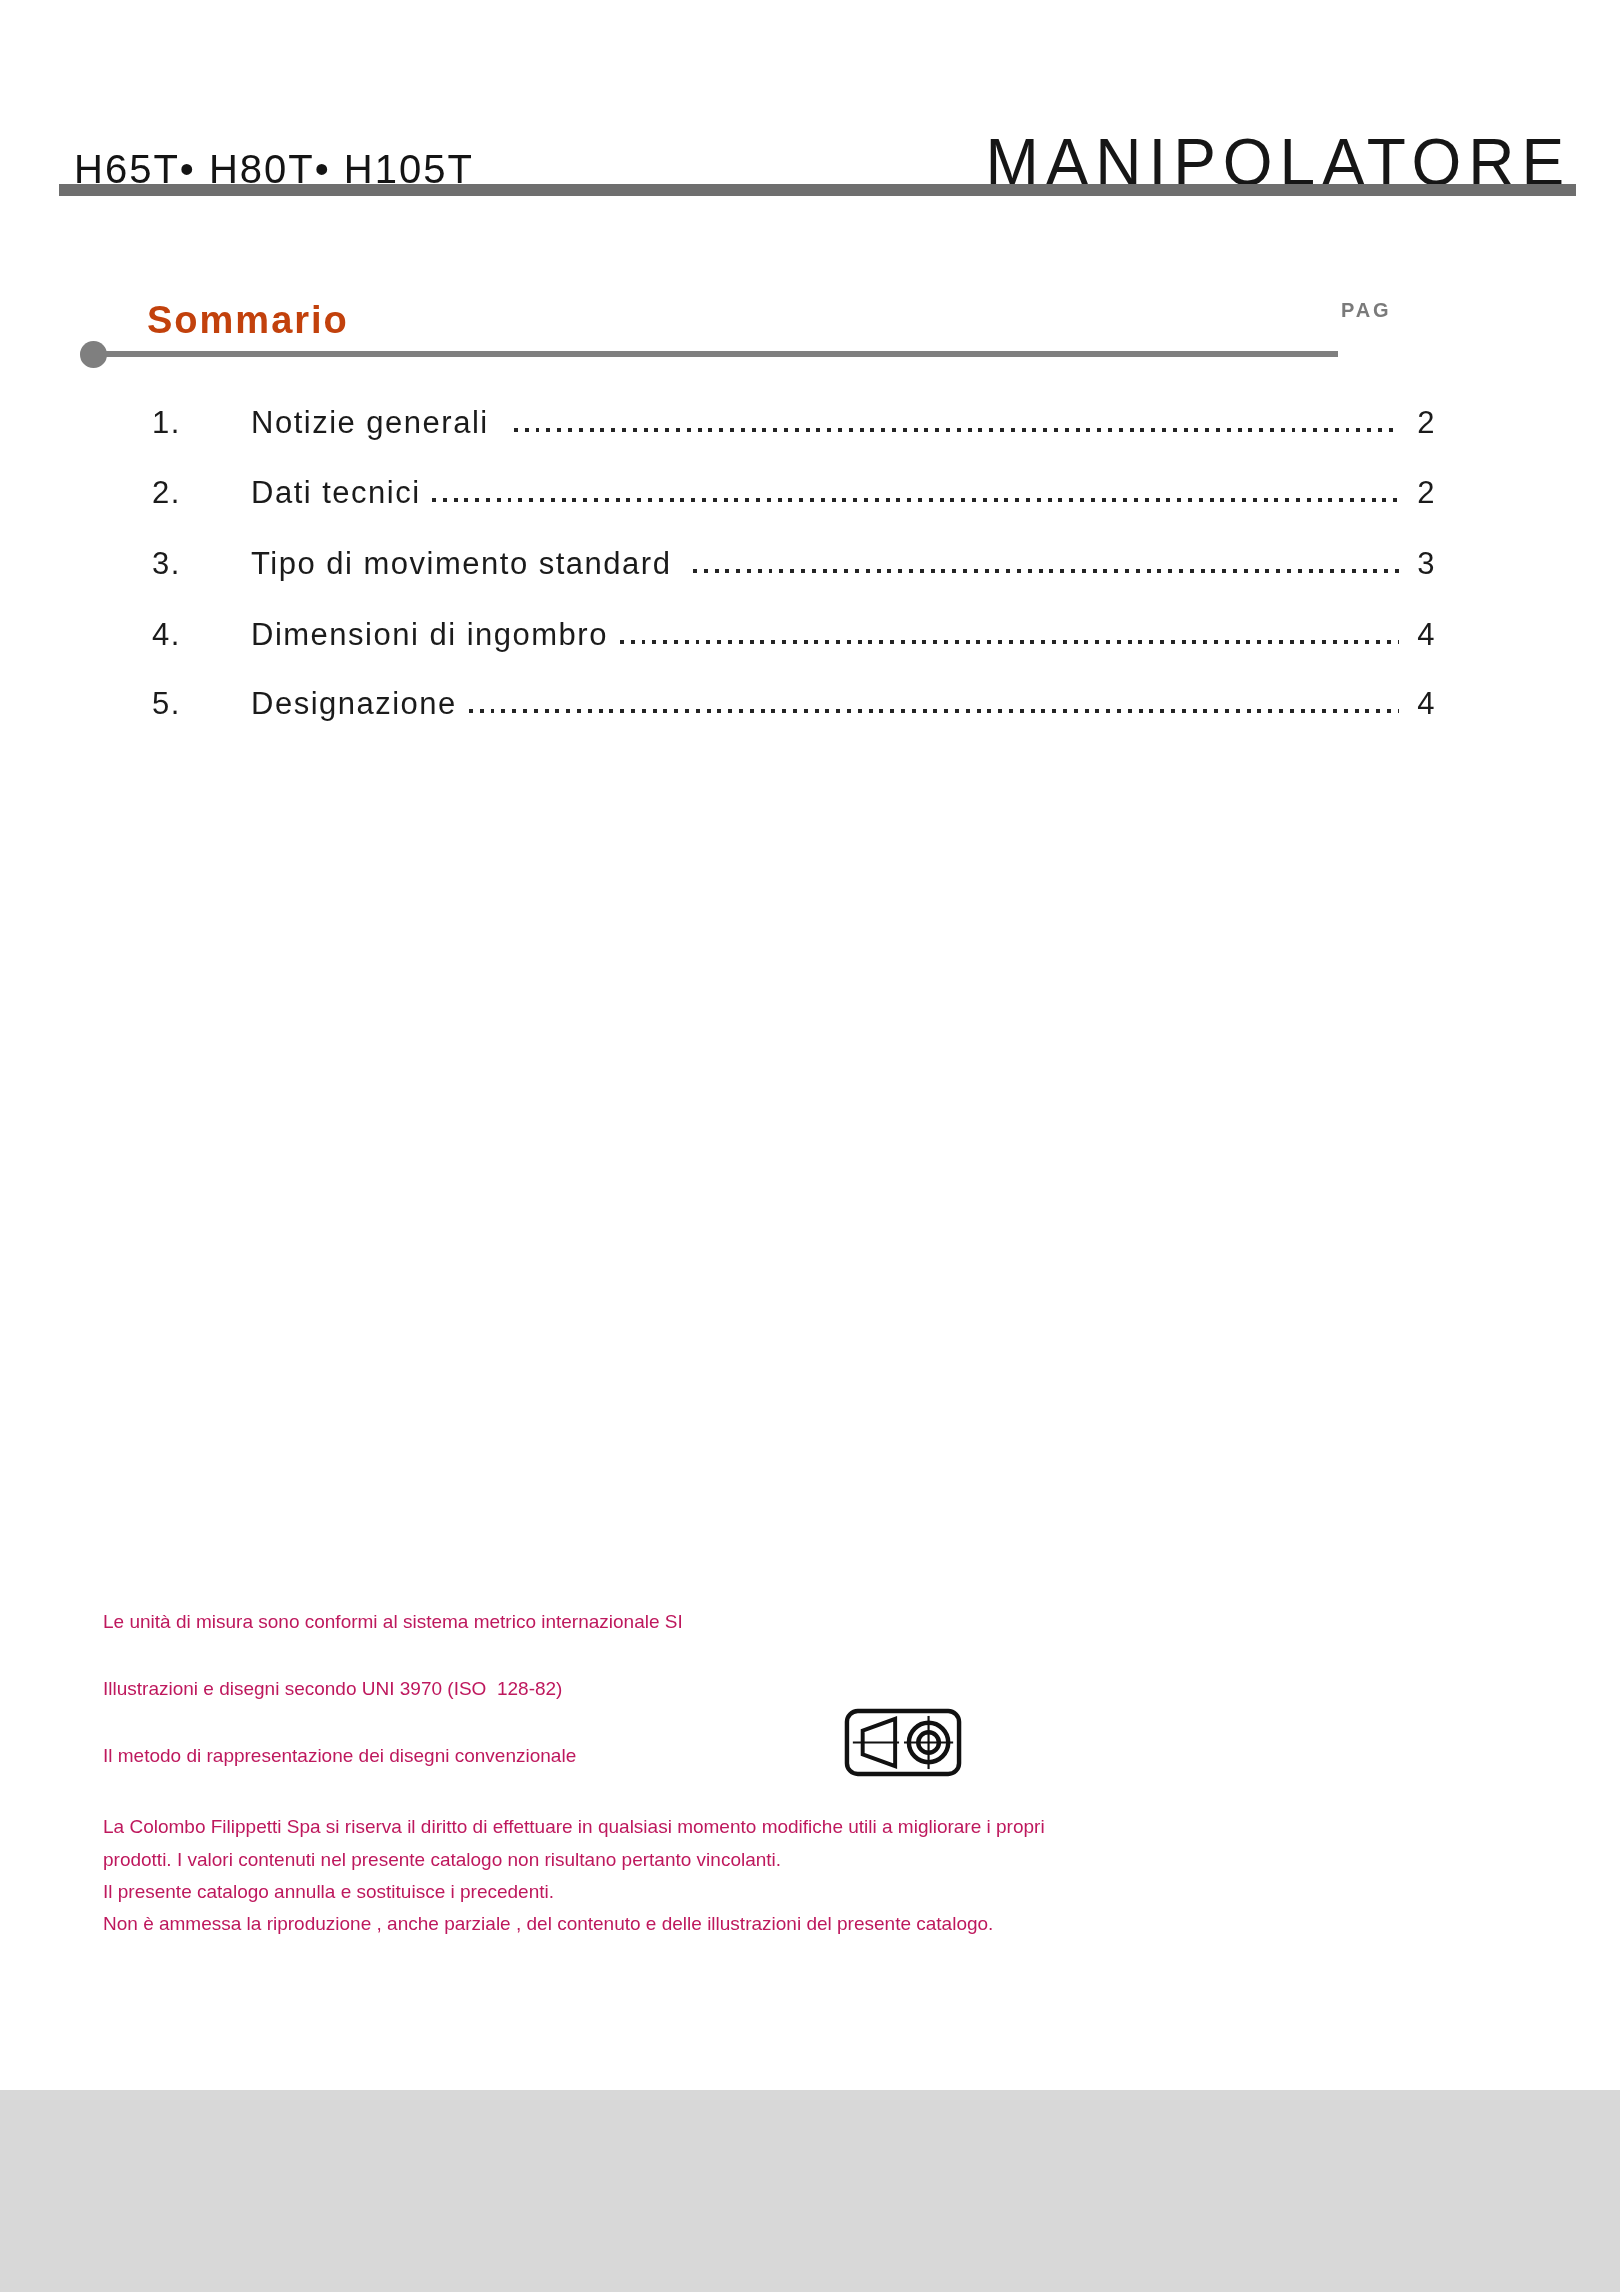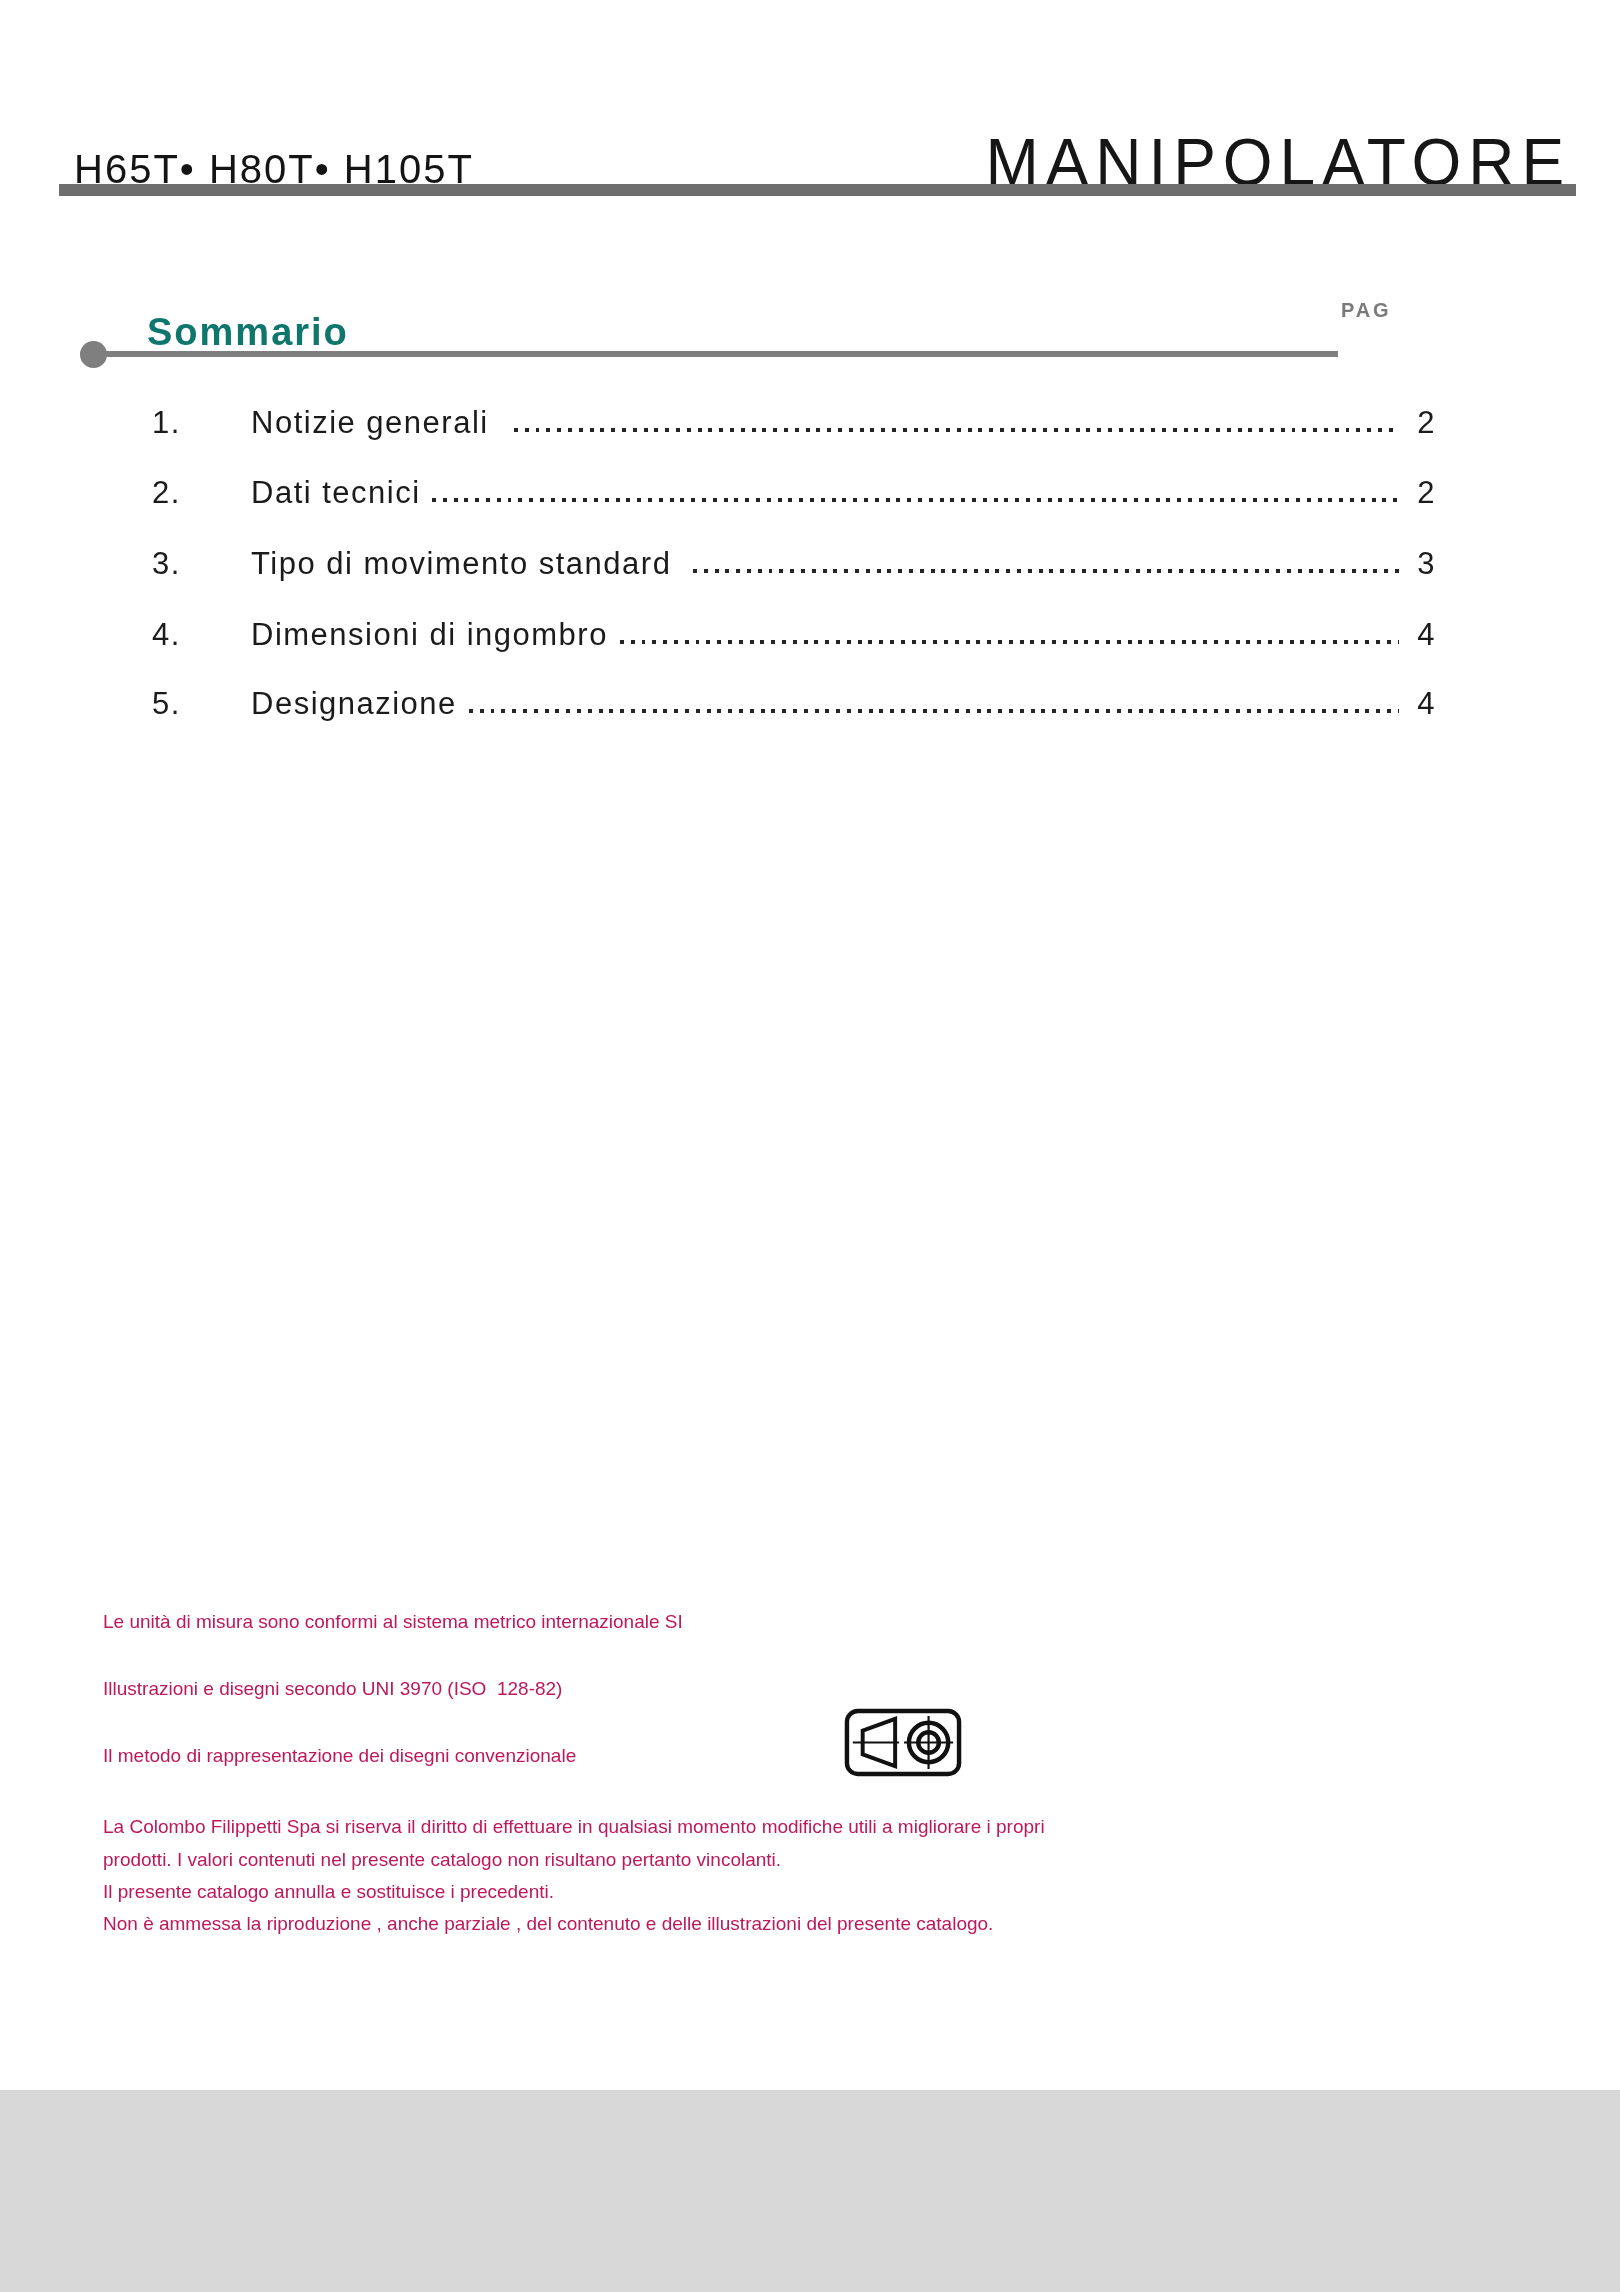--- a/index.html
+++ b/index.html
@@ -25,22 +25,22 @@
     font-weight:400;
     transform:scaleY(1.05);transform-origin:right top;
   }
   .header-rule{
     left:59px;top:184px;width:1517px;height:11.8px;
     background:#6e6e6e;
   }
 
   
   .sommario{
-    left:147px;top:311px;
-    font-size:38px;font-weight:bold;letter-spacing:2px;color:#0f766e;text-align:right;
+    left:147px;top:299px;
+    font-size:38px;font-weight:bold;letter-spacing:2px;color:#c2410c;text-align:right;
   }
   .pag{
     left:1341px;top:299px;
     font-size:20px;font-weight:bold;letter-spacing:2.9px;color:#7a7a7a;
   }
   .sum-bullet{
     left:80px;top:341px;width:26.5px;height:26.5px;border-radius:50%;
     background:#7f7f7f;
   }
   .sum-line{

